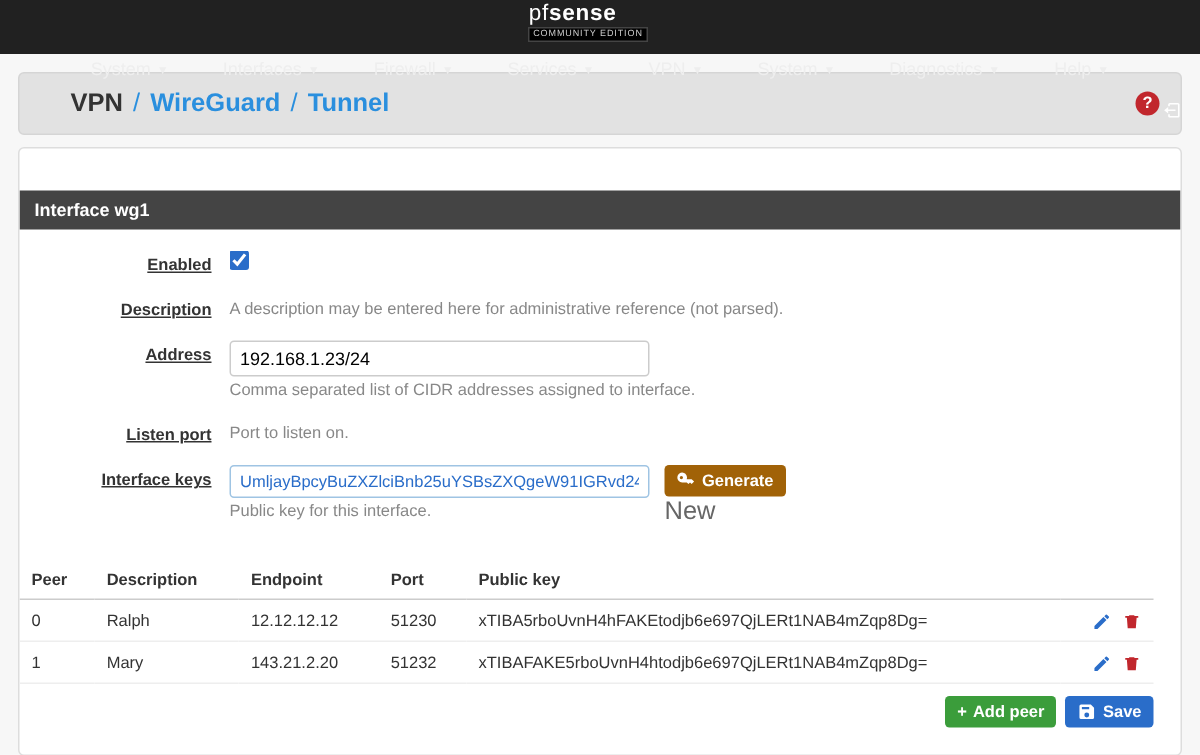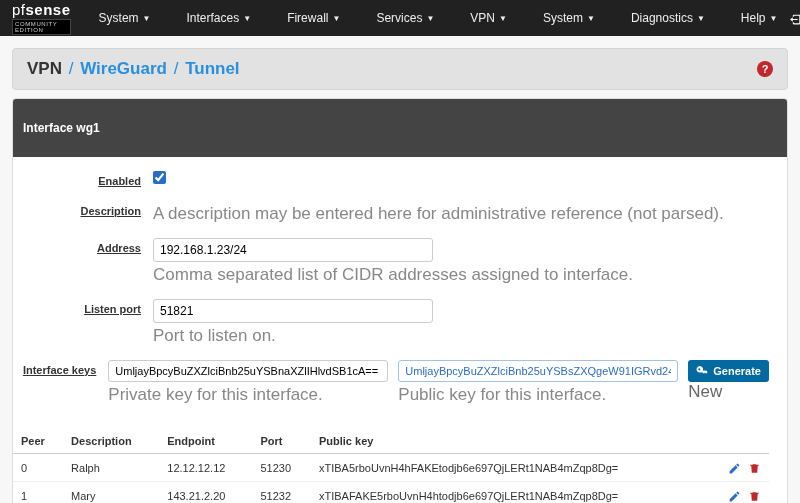--- a/index.html
+++ b/index.html
@@ -1,55 +1,55 @@
 <!DOCTYPE html>
 <html><head>
 <meta charset="utf-8">
 <style>
 * { box-sizing: border-box; margin: 0; padding: 0; }
 body { font-family: -apple-system, BlinkMacSystemFont, "Segoe UI", Arial, sans-serif; font-size: 12px; background: #f7f7f7; color: #333; width: 800px; }
-.navbar { background: #212121; color: #fff; display: flex; align-items: center; height: 36px; padding: 0 12px; }
+.navbar { background: #212121; color: #fff; display: flex; align-items: center; height: 36px; padding: 0 12px; flex-direction: column; }
 .logo { display: flex; flex-direction: column; align-items: flex-start; margin-right: 16px; }
 .logo-main { font-size: 15px; font-weight: 300; letter-spacing: 0.5px; }
 .logo-main b { font-weight: 700; }
 .logo-sub { font-size: 6px; letter-spacing: 0.6px; background: #000; padding: 1px 2px; border: 1px solid #444; line-height: 1; margin-top: 1px; color: #ccc; }
 .nav-menus { display: flex; gap: 12px; }
 .nav-item { color: #eee; padding: 0 12px; font-size: 12px; cursor: pointer; display: flex; align-items: center; height: 36px; }
 .nav-item .caret { margin-left: 4px; font-size: 8px; }
 .nav-right { margin-left: auto; }
 .logout-icon { color: #fff; font-size: 14px; cursor: pointer; }
 
 .container { padding: 12px; }
 .breadcrumb-bar { background: #e2e2e2; border: 1px solid #d5d5d5; border-radius: 4px; padding: 10px 14px; display: flex; align-items: center; justify-content: space-between; margin-bottom: 8px; }
-.breadcrumb { font-size: 17px; font-weight: 700; }
+.breadcrumb { font-size: 17px; font-weight: 700; margin-left: 20px; }
 .breadcrumb .bc-root { color: #333; }
 .breadcrumb .bc-sep { color: #2a8fde; font-weight: 400; margin: 0 2px; }
 .breadcrumb .bc-link { color: #2a8fde; }
 .help-icon { width: 16px; height: 16px; border-radius: 50%; background: #c1272d; color: #fff; font-weight: 700; font-size: 11px; display: flex; align-items: center; justify-content: center; cursor: pointer; }
 
 .panel { border: 1px solid #ddd; border-radius: 4px; background: #fff; margin-bottom: 8px; overflow: hidden; }
-.panel-head { background: #444; color: #fff; font-weight: 700; padding: 22px 10px; font-size: 12px; }
+.panel-head { background: #444; color: #fff; font-weight: 700; padding: 6px 10px; font-size: 12px; margin-top: 28px; }
 .panel-body { padding: 14px 18px 14px 0; }
 
 .form-row { display: flex; align-items: flex-start; margin-bottom: 14px; justify-content: flex-end; }
 .form-label { width: 140px; text-align: right; padding-right: 12px; padding-top: 4px; font-size: 11px; }
 .form-label u { text-decoration: underline; font-weight: 700; }
 .form-fields { flex: 1; }
 .form-input { width: 280px; border: 1px solid #ccc; border-radius: 3px; padding: 4px 6px; font-size: 12px; background: #fff; }
 .form-input.wide { width: 280px; }
-.form-help { color: #888; font-size: 17px; margin-top: 3px; }
+.form-help { color: #888; font-size: 11px; margin-top: 3px; }
 .checkbox { width: 13px; height: 13px; accent-color: #2a6dc9; }
 
 .keys-row { display: flex; gap: 10px; align-items: flex-start; }
 .key-col { display: flex; flex-direction: column; }
 .key-col .form-input { width: 280px; font-size: 11px; }
 .key-col.pub .form-input { color: #2a6dc9; border-color: #9fc4e3; background: #fff; }
 .key-actions { display: flex; flex-direction: column; align-items: flex-start; }
 .btn { border: none; border-radius: 3px; padding: 4px 8px; font-size: 11px; font-weight: 700; color: #fff; cursor: pointer; display: inline-flex; align-items: center; gap: 4px; }
-.btn-gen { background: #0369a1; }
+.btn-gen { background: #a16207; }
 .btn-gen .ico { font-size: 11px; }
 .key-new { color: #666; font-size: 17px; margin-top: 0; }
 
 table.peers { width: 100%; border-collapse: collapse; margin-top: 24px; }
 table.peers th { text-align: left; font-weight: 700; font-size: 11px; padding: 6px 8px; border-bottom: 1px solid #ccc; }
 table.peers td { font-size: 11px; padding: 6px 8px; border-bottom: 1px solid #eee; }
 .row-actions { text-align: right; white-space: nowrap; }
 .pencil-icon { color: #2a6dc9; cursor: pointer; margin-right: 4px; font-size: 13px; }
 .trash-icon { color: #c1272d; cursor: pointer; font-size: 13px; }
 
@@ -146,32 +146,27 @@
         <div class="form-label"><u>Address</u></div>
         <div class="form-fields">
           <input class="form-input wide" value="192.168.1.23/24" style="">
           <div class="form-help">Comma separated list of CIDR addresses assigned to interface.</div>
         </div>
       </div>
 
       <div class="form-row">
         <div class="form-label"><u>Listen port</u></div>
         <div class="form-fields">
-          <input class="form-input wide" value="51821" style="">
           <div class="form-help">Port to listen on.</div>
         </div>
       </div>
 
       <div class="form-row">
         <div class="form-label"><u>Interface keys</u></div>
         <div class="form-fields keys-row">
-          <div class="key-col">
-            <input class="form-input" value="UmljayBpcyBuZXZlciBnb25uYSBnaXZlIHlvdSB1cA==" style="">
-            <div class="form-help">Private key for this interface.</div>
-          </div>
           <div class="key-col pub">
             <input class="form-input" value="UmljayBpcyBuZXZlciBnb25uYSBsZXQgeW91IGRvd24=" style="">
             <div class="form-help">Public key for this interface.</div>
           </div>
           <div class="key-actions">
             <button class="btn btn-gen">
               <span class="ico">
                 <svg class="icon" viewBox="0 0 24 24" fill="currentColor">
                     <path d="M12.65 10A6 6 0 1 0 7 14h5.65l2 2 2-2 2 2 3-3-3-3H12.65zM6 10a2 2 0 1 1 0-4 2 2 0 0 1 0 4z"></path>
                   </svg>

